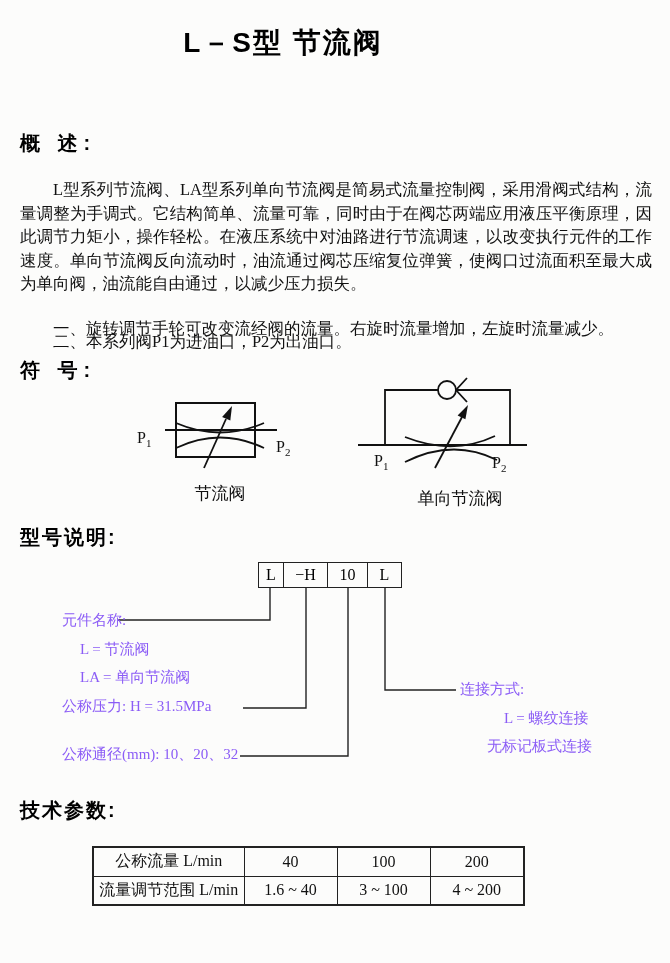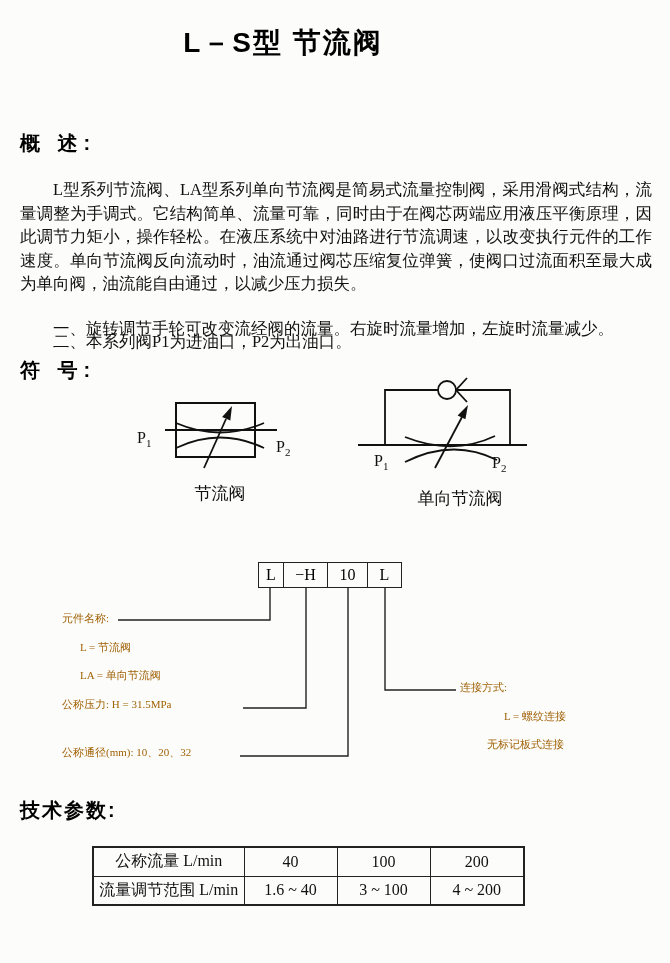--- a/index.html
+++ b/index.html
@@ -36,21 +36,21 @@
   .code-box {
     position:absolute; left:258px; top:562px; height:26px;
     display:flex; border:1.6px solid #222; background:transparent;
   }
   .code-cell {
     display:flex; align-items:center; justify-content:center;
     font-size:16px; font-family:"Liberation Serif", serif; color:#000;
     border-right:1.4px solid #222; height:100%;
   }
   .code-cell:last-child { border-right:none; }
-  .model-label { position:absolute; font-size:11px; color:#a16207; white-space:nowrap; }
+  .model-label { position:absolute; font-size:15px; color:#8b5cf6; white-space:nowrap; }
   .spec-table {
     position:absolute; left:92px; top:846px; width:431px;
     border-collapse:collapse; table-layout:fixed;
     font-size:16px; color:#111;
   }
   .spec-table td {
     border:1.5px solid #222; text-align:center; vertical-align:middle;
     height:29px; padding:0 2px;
   }
   .spec-table { border:2px solid #222; }
@@ -88,20 +88,21 @@
     <path d="M112,6 L101,18 L112,30" fill="none" stroke="#111" stroke-width="1.8"></path>
     <path d="M50,65 Q98,84 140,64" fill="none" stroke="#111" stroke-width="1.8"></path>
     <path d="M50,90 Q98,66 142,88" fill="none" stroke="#111" stroke-width="1.8"></path>
     <line x1="80" y1="96" x2="107" y2="45" stroke="#111" stroke-width="1.8"></line>
     <polygon points="113,33 110.4,47.2 102.6,43.6" fill="#111"></polygon>
   </svg>
   <div class="p-label" style="left:374px; top:452px;"><span>P</span><sub>1</sub></div>
   <div class="p-label" style="left:492px; top:454px;"><span>P</span><sub>2</sub></div>
   <div class="sym-label" style="left:400px; top:487px; width:120px;">单向节流阀</div>
 
+  <div class="heading" style="top:524px;">型号说明:</div>
 
   <div class="code-box">
     <div class="code-cell" style="width:25px;">L</div>
     <div class="code-cell" style="width:44px;">−H</div>
     <div class="code-cell" style="width:40px;">10</div>
     <div class="code-cell" style="width:33px;">L</div>
   </div>
 
   <svg style="left:0; top:560px;" width="670" height="240" viewBox="0 0 670 240">
     <path d="M270,28 V60 H118" fill="none" stroke="#222" stroke-width="1.4"></path>

